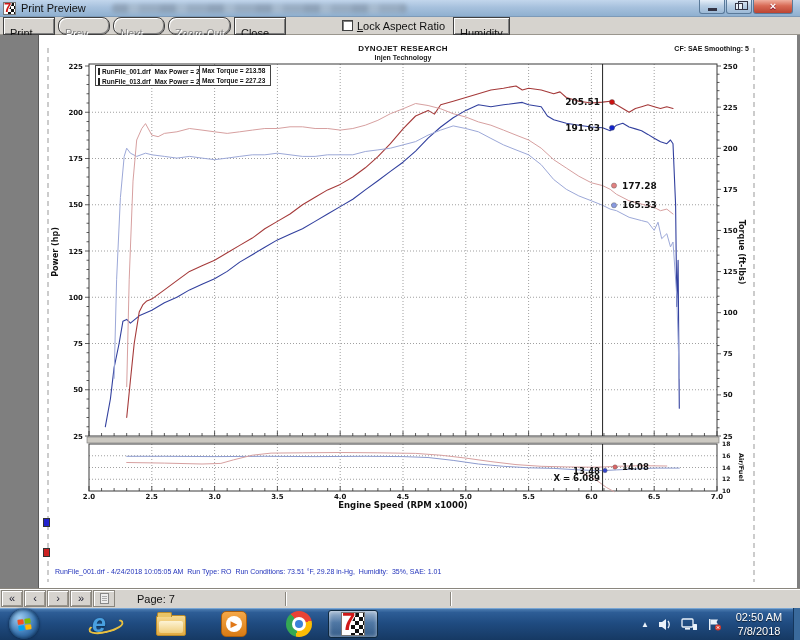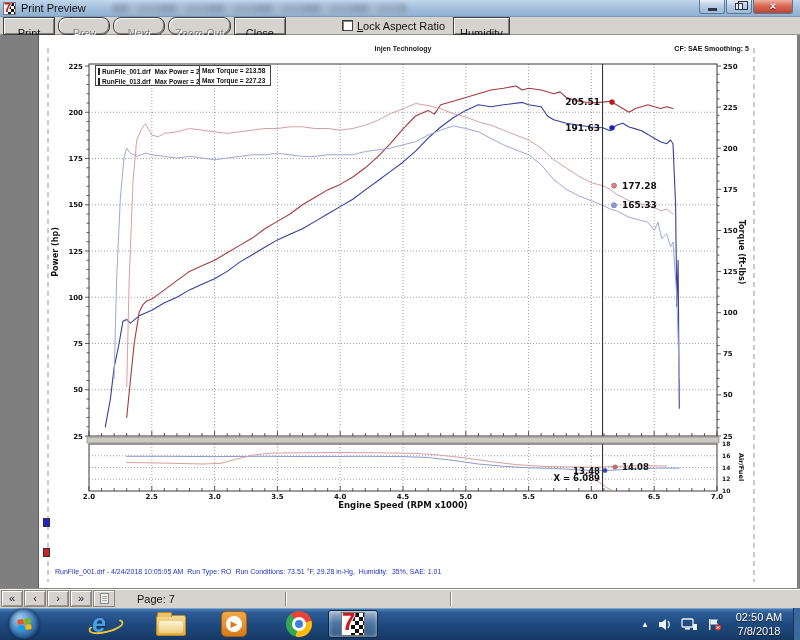--- a/index.html
+++ b/index.html
@@ -27,21 +27,21 @@
   .winbtn.min { width:26px; } .winbtn.rest { width:26px; }
   .winbtn.close { width:40px; background:linear-gradient(180deg,#f0b0a0,#d86a55 45%,#bb4433); }
   .glyph-min { width:9px; height:3px; background:#334; margin-top:5px; }
   .glyph-rest { width:8px; height:7px; border:1px solid #334; background:#fffa; position:relative; }
   .glyph-rest:before { content:""; position:absolute; left:2px; top:-3px; width:8px; height:7px; border:1px solid #334; }
   .glyph-close { color:#fff; font-weight:bold; font-size:11px; line-height:11px; text-shadow:0 1px 1px #702; }
 
   
   .toolbar { position:absolute; left:0; top:17px; width:800px; height:18px; background:#d6d3ce;
     border-bottom:1px solid #9a968e; display:flex; align-items:center; }
-  .tbtn { height:16px; margin-left:3px; padding:8px 6px; min-width:52px; text-align:center;
+  .tbtn { height:16px; margin-left:3px; padding:8px 6px; min-width:52px; text-align:left;
     background:#d6d3ce; border:1px solid #404040; font-size:11px; line-height:14px; color:#111;
     box-shadow:inset 1px 1px 0 #ffffff, inset -1px -1px 0 #808080; }
   .tbtn.disabled { color:#868686; text-shadow:1px 1px 0 #fff;border-radius:8px; }
   .chk-wrap { display:flex; align-items:center; margin-left:10px;padding-left:46px; }
   .chkbox { width:11px; height:11px; background:#fff; border:1px solid #404040;
     box-shadow:inset 1px 1px 0 #808080; }
   .chk-label { font-size:11px; margin-left:4px; color:#111; }
   u.acc { text-decoration:underline; }
 
   
@@ -454,20 +454,21 @@
           <text x="599" y="105.05650000000001" font-size="9" font-family="&quot;DejaVu Sans&quot;, sans-serif" font-weight="bold" fill="#111" text-anchor="end">205.51</text>
           <text x="599" y="130.7345" font-size="9" font-family="&quot;DejaVu Sans&quot;, sans-serif" font-weight="bold" fill="#111" text-anchor="end">191.63</text>
           <text x="621" y="188.584" font-size="9" font-family="&quot;DejaVu Sans&quot;, sans-serif" font-weight="bold" fill="#111" text-anchor="start">177.28</text>
           <text x="621" y="208.23511111111108" font-size="9" font-family="&quot;DejaVu Sans&quot;, sans-serif" font-weight="bold" fill="#111" text-anchor="start">165.33</text>
           <text x="599" y="473.555" font-size="8.5" font-family="&quot;DejaVu Sans&quot;, sans-serif" font-weight="bold" fill="#111" text-anchor="end">13.48</text>
           <text x="621" y="470.03" font-size="8.5" font-family="&quot;DejaVu Sans&quot;, sans-serif" font-weight="bold" fill="#111" text-anchor="start">14.08</text>
           <text x="599" y="481" font-size="8.5" font-family="&quot;DejaVu Sans&quot;, sans-serif" font-weight="bold" fill="#111" text-anchor="end">X = 6.089</text>
         </svg>
 
       <div class="chart-header">
+        <div class="l1">DYNOJET RESEARCH</div>
         <div class="l2">Injen Technology</div>
       </div>
       <div class="cf-text">CF: SAE  Smoothing: 5</div>
 
       <div class="legendbox">
         <div class="legrow">
           <div class="c1" style="display:flex;align-items:center;">
             <div class="sw" style="background:#2222cc;"></div>
             <span>RunFile_001.drf</span><span> </span>
             <span style="margin-left:2px;">Max Power = 205.32</span>

